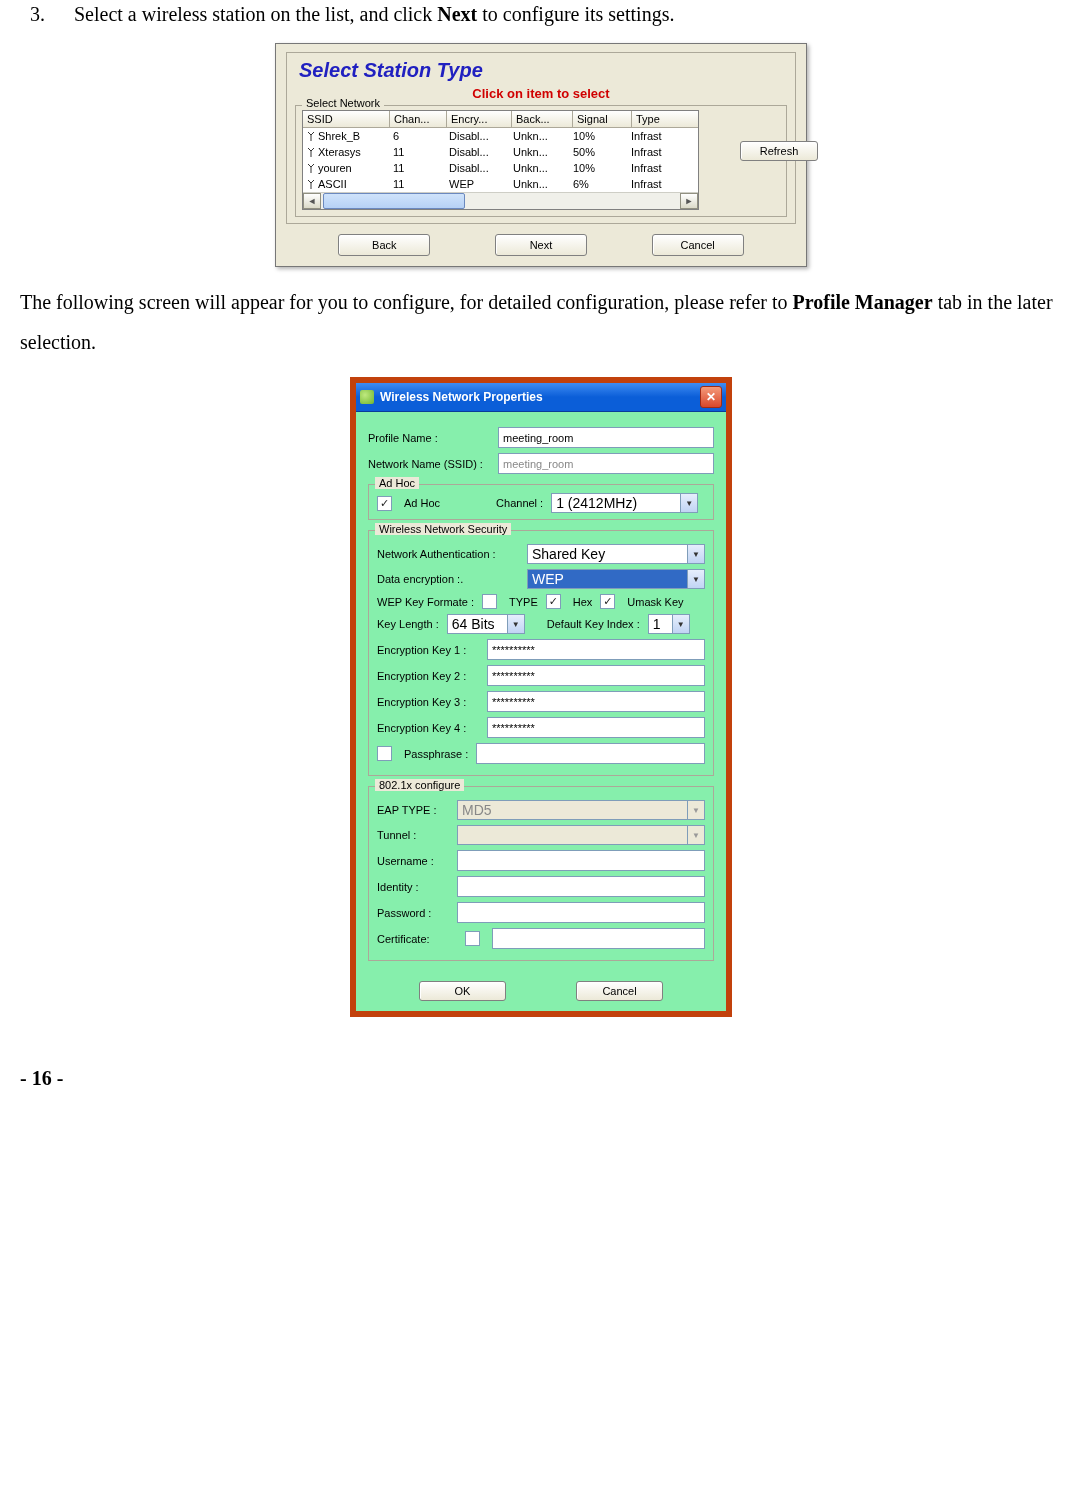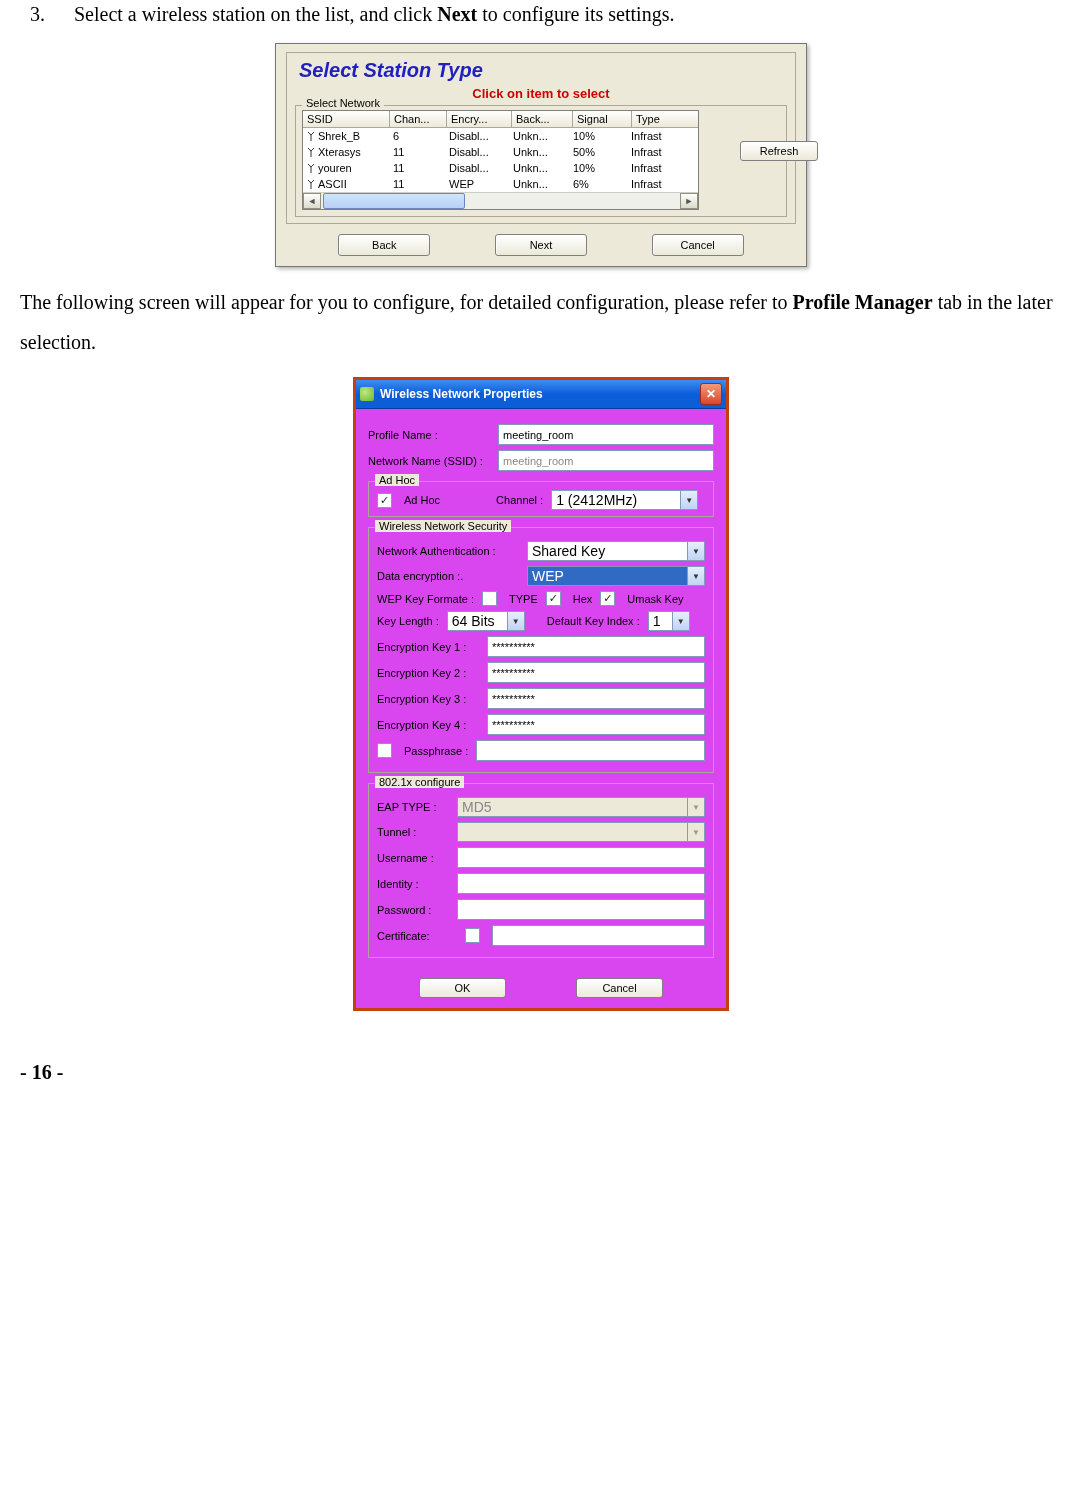--- a/index.html
+++ b/index.html
@@ -165,22 +165,22 @@
   }
   .dlg1-buttons .winbtn { min-width: 90px; padding: 4px 0; }
 
   
   .dlg2-wrap {
     display:flex;
     justify-content:center;
   }
   .dlg2 {
     width: 370px;
-    border: 3px solid #c2410c;
-    background: #d946ef;
+    border: 6px solid #c2410c;
+    background: #86efac;
     font-family: Tahoma, Arial, sans-serif;
     font-size: 11px;
   }
   .dlg2-titlebar {
     background: linear-gradient(#3f8cf3,#0b5ed8 50%,#0b5ed8);
     color: #fff;
     display:flex;
     align-items:center;
     justify-content:space-between;
     padding: 3px 4px;

